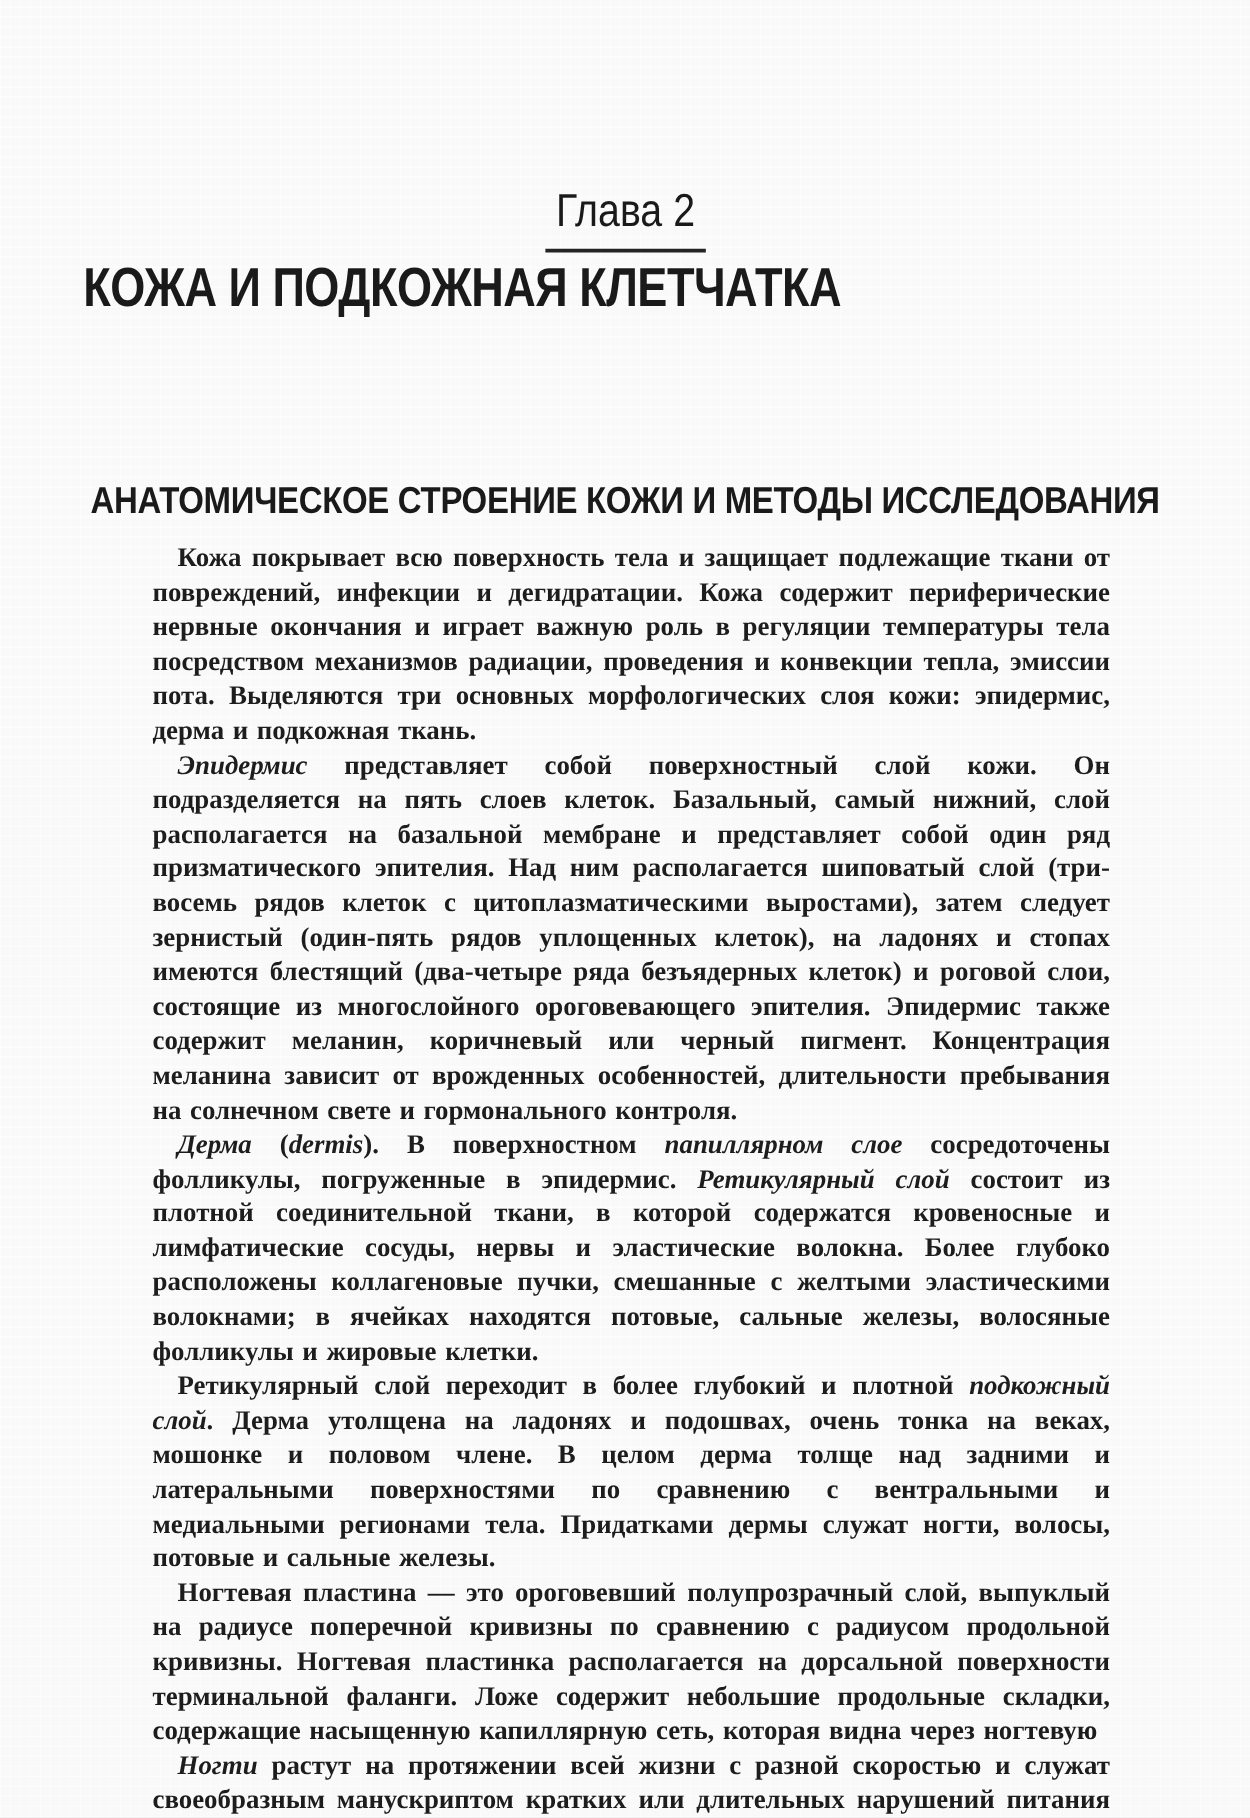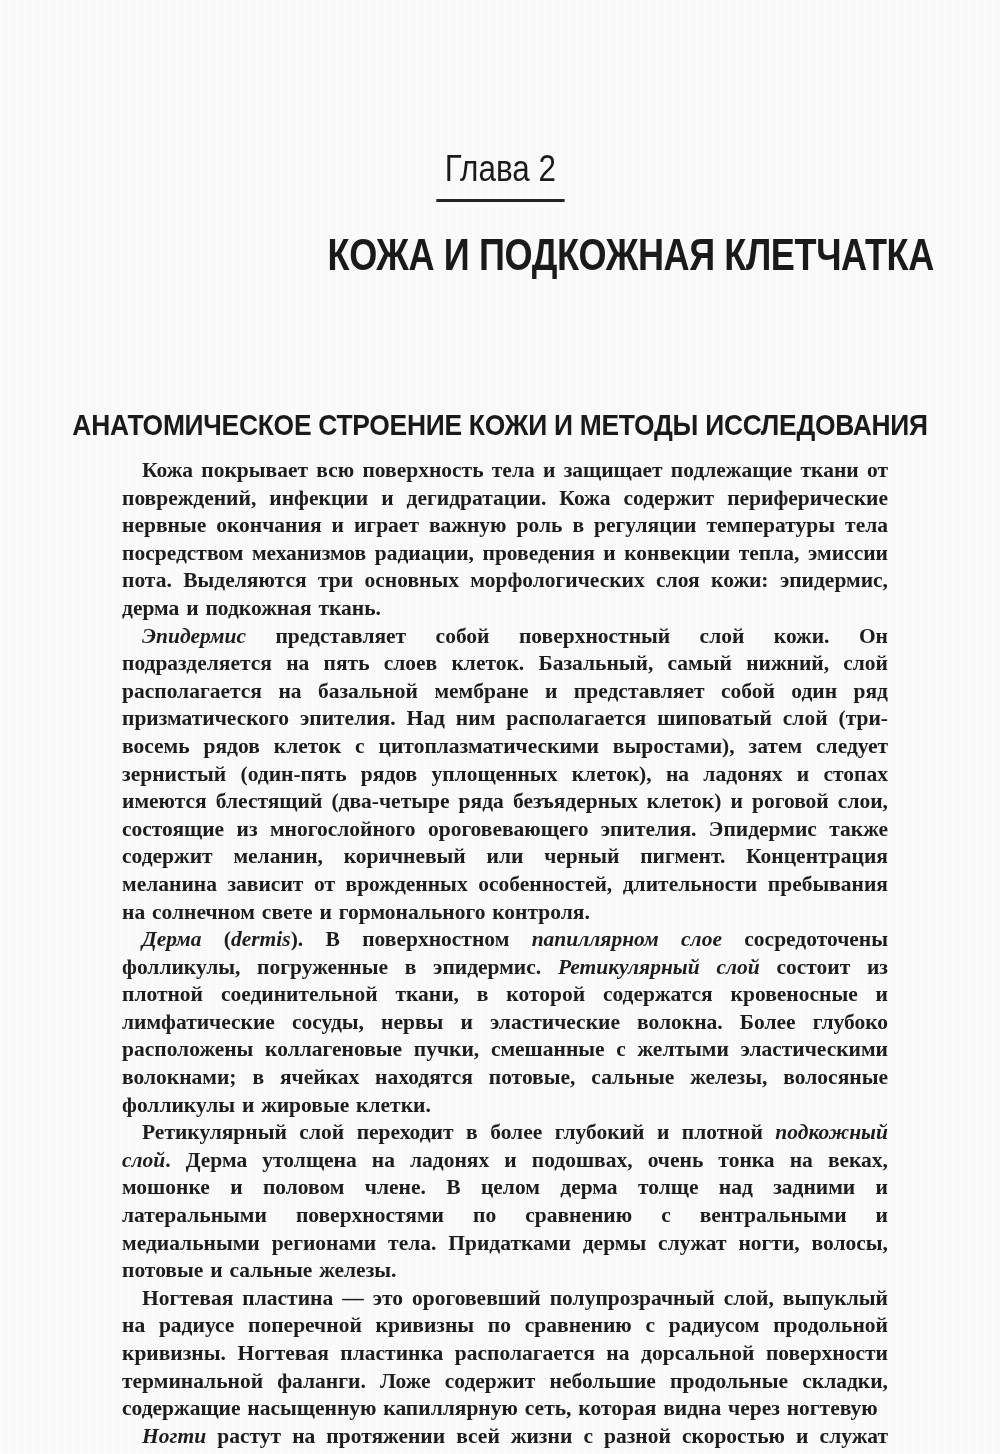--- a/index.html
+++ b/index.html
@@ -34,22 +34,22 @@
   }
   .chapter-label {
     display: inline-block;
     font-size: 37px;
     font-weight: normal;
     letter-spacing: 0px;
     padding: 0 10px 9px 10px;
     border-bottom: 3px solid #242424;
   }
   .chapter-title {
-    margin-top: 28px;
-    text-align: right;
+    margin-top: 4px;
+    text-align: left;
   }
   .chapter-title-inner {
     display: inline-block;
     font-size: 44px;
     font-weight: bold;
     letter-spacing: -0.5px;
     transform: scaleX(0.82);
     transform-origin: 50% 50%;
     white-space: nowrap;
   }

